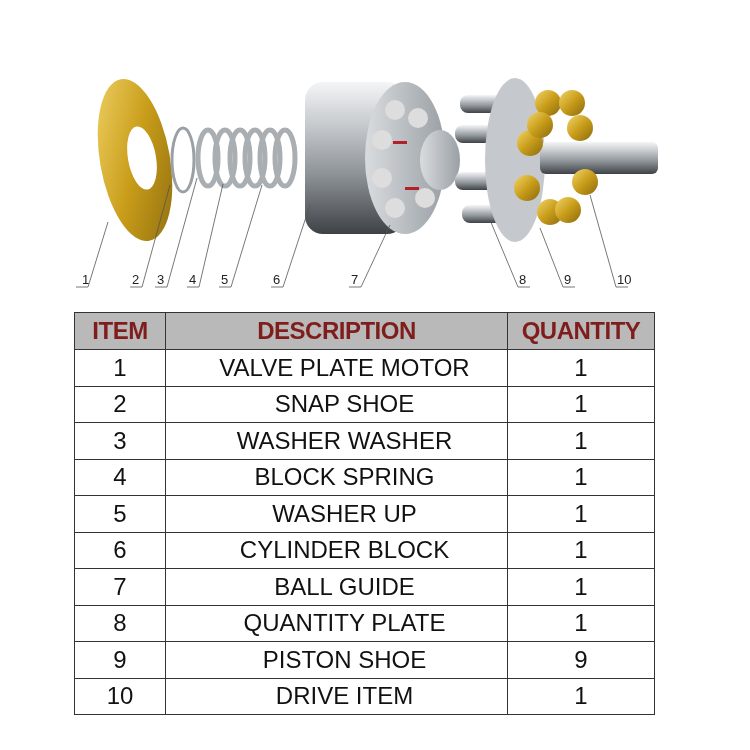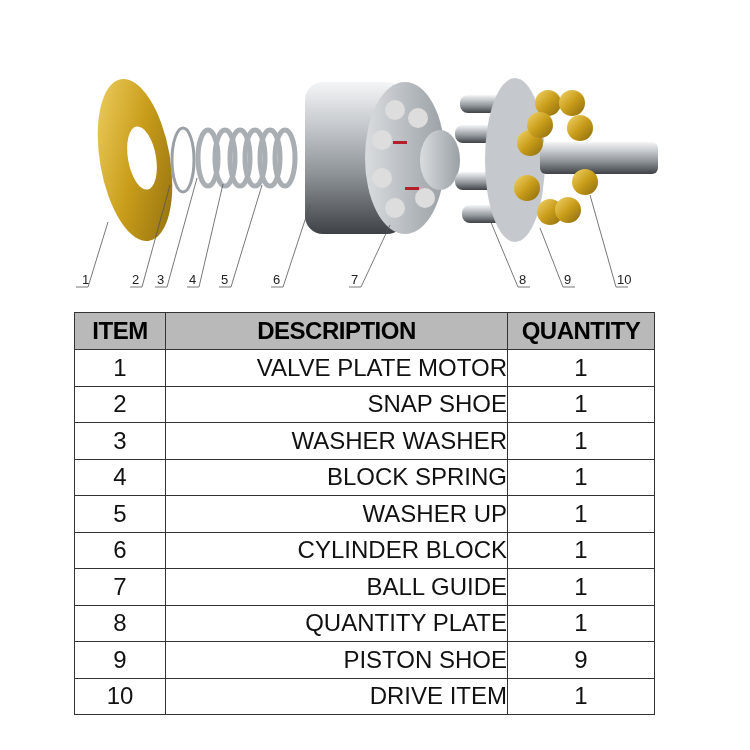--- a/index.html
+++ b/index.html
@@ -1,24 +1,24 @@
 <!DOCTYPE html>
 <html><head>
 <meta charset="utf-8">
 <style>
   html,body{margin:0;padding:0;background:#fff;}
   body{width:750px;height:750px;position:relative;overflow:hidden;font-family:"Liberation Sans",sans-serif;}
   #diagram{position:absolute;left:0;top:0;width:750px;height:300px;}
   .callout{position:absolute;font-family:"Liberation Sans",sans-serif;font-size:13px;color:#222;}
   table{position:absolute;left:74px;top:312px;width:580px;border-collapse:collapse;table-layout:fixed;}
   th,td{border:1.5px solid #333;padding:0;}
-  th{background:#b9b9b9;color:#000000;font-weight:bold;font-size:24px;height:36px;letter-spacing:-0.5px;}
+  th{background:#b9b9b9;color:#7f1d1d;font-weight:bold;font-size:24px;height:36px;letter-spacing:-0.5px;}
   td{height:35.5px;font-size:24px;color:#111;}
   td.c{text-align:center;}
-  td.d{padding-left:16px;text-align:right;}
+  td.d{padding-left:16px;text-align:center;}
 </style>
 </head>
 <body>
 
 <div id="diagram">
   <svg width="750" height="300" viewBox="0 0 750 300">
     <defs>
       <linearGradient id="gold" x1="0" y1="0" x2="1" y2="1">
         <stop offset="0" stop-color="#f2d56a"></stop>
           <stop offset="0.5" stop-color="#c99d1a"></stop>

